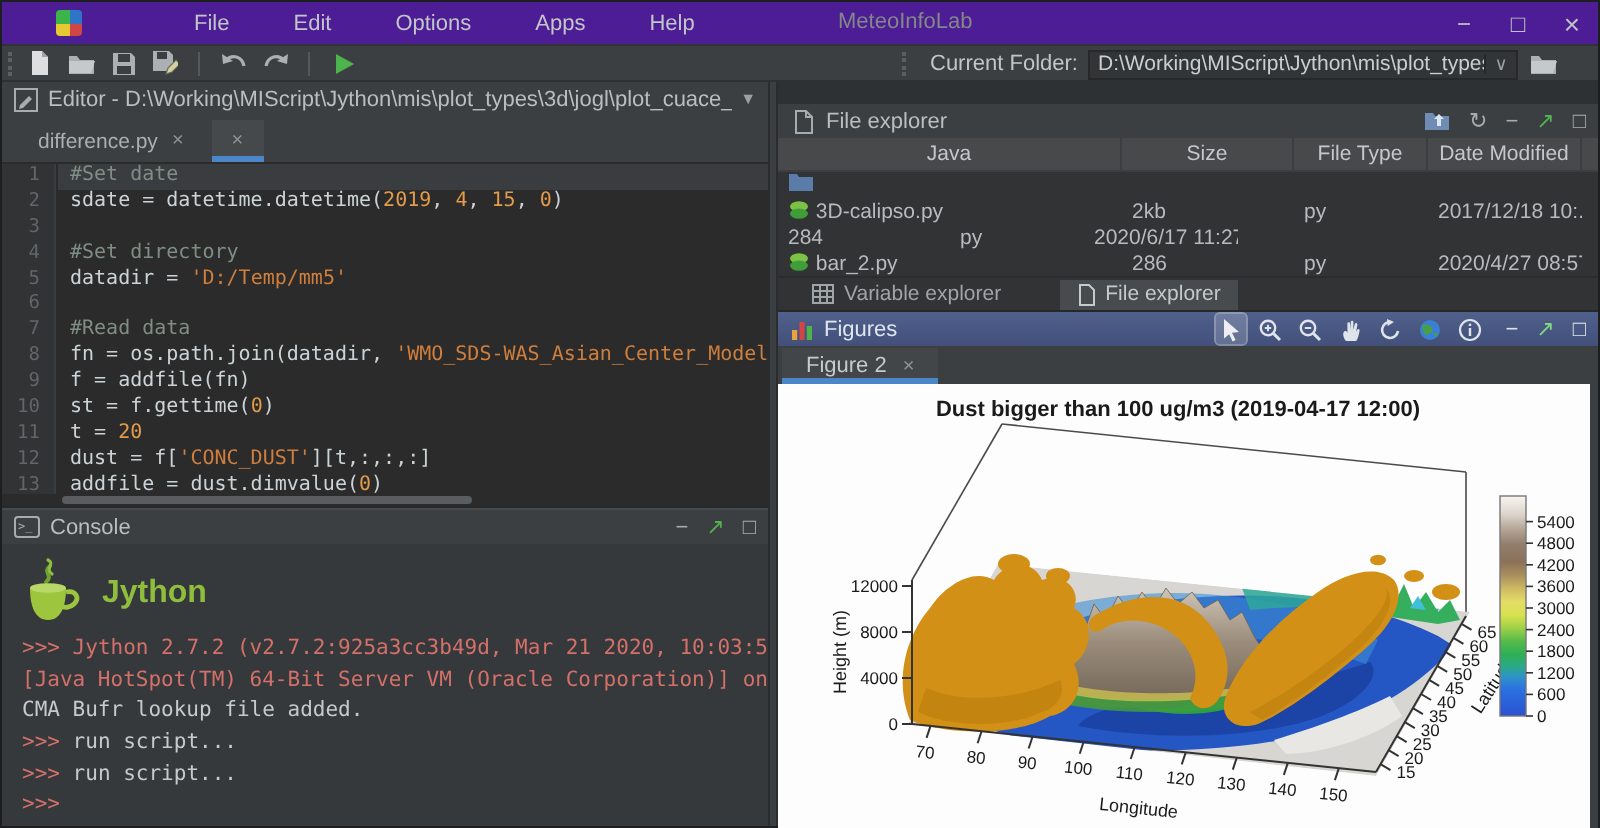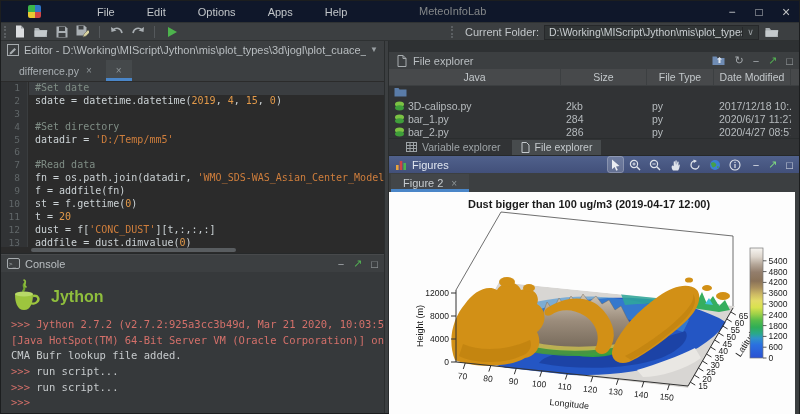--- a/index.html
+++ b/index.html
@@ -1,21 +1,21 @@
 <!DOCTYPE html>
 <html><head>
 <meta charset="utf-8">
 <style>
   * { margin:0; padding:0; box-sizing:border-box; }
   html,body { width:800px; height:414px; overflow:hidden; background:#2b2b2b;
     font-family:"Liberation Sans", sans-serif; font-size:11px; color:#bbbfc2; }
   .window { position:relative; width:800px; height:414px; background:#3c3f41; border:1px solid #1c1e1f; }
 
   
-  .titlebar { position:relative; height:22px; background:#0f172a; border-bottom:1px solid #303334; display:flex; align-items:center; }
+  .titlebar { position:relative; height:22px; background:#4c1d95; border-bottom:1px solid #303334; display:flex; align-items:center; }
   .app-icon { width:13px; height:13px; margin-left:27px; display:grid; grid-template-columns:1fr 1fr; grid-template-rows:1fr 1fr; border-radius:2px; overflow:hidden; }
   .app-icon i { display:block; }
   .menus { display:flex; margin-left:40px; gap:0; }
   .menus span { padding:0 16px; color:#c2c6c9; cursor:default; }
   .win-title { position:absolute; left:418px; top:4px; color:#848789; }
   .win-controls { position:absolute; right:6px; top:0; height:22px; display:flex; align-items:center; gap:13px; color:#c0c3c5; }
   .win-controls span { width:14px; text-align:center; font-size:12px; }
 
   
   .toolbar { position:relative; height:18px; background:#3c3f41; border-bottom:1px solid #2e3132; display:flex; align-items:center; }
@@ -75,21 +75,21 @@
   .term-ic { width:13px; height:11px; border:1px solid #a7acaf; border-radius:2px; font:6px "DejaVu Sans Mono",monospace; color:#a7acaf; display:flex; align-items:center; padding-left:1px; }
 
   
   .fe-panel { height:108px; display:flex; flex-direction:column; background:#3c3f41; border-bottom:1px solid #26292a;margin-top:11px; }
   .fe-table { flex:1; background:#313335; overflow:hidden; }
   .fe-thead { display:flex; height:17px; background:#47494b; border-bottom:1px solid #3c3f41; color:#c3c8cb; }
   .fe-th { display:flex; align-items:center; justify-content:center; border-right:1px solid #3c3f41; font-size:10.5px; }
   .fe-row { display:flex; height:13px; align-items:center; color:#b6bbbe; font-size:10.5px; }
   .fe-cell { padding-left:5px; white-space:nowrap; overflow:hidden; }
   .col-name{ width:172px; } .col-size{ width:86px; } .col-type{ width:67px; } .col-date{ width:77px; }
-  .fe-tabs { height:17px; background:#313335; border-top:1px solid #2a2d2e; display:flex; align-items:center; padding-left:8px; gap:2px; flex:none; }
+  .fe-tabs { height:17px; background:#313335; border-top:1px solid #2a2d2e; display:flex; align-items:center; padding-left:8px; gap:20px; flex:none; }
   .fe-tab { height:15px; display:flex; align-items:center; gap:5px; padding:0 9px; color:#9ea4a7; font-size:10.5px; }
   .fe-tab.active { background:#474b4d; color:#c4c9cc; }
 
   
   .fig-panel { flex:1; display:flex; flex-direction:column; background:#3c3f41; }
   .fig-hdr { height:17px; background:linear-gradient(#50618c,#42507a); display:flex; align-items:center; padding:0 6px; color:#e0e6f0; }
   .fig-hdr .ph-title { margin-left:5px; }
   .fig-tools { margin-left:auto; display:flex; align-items:center; gap:5px; }
   .ft { width:15px; height:15px; display:inline-flex; align-items:center; justify-content:center; border-radius:2px; }
   .ft.sel { background:rgba(255,255,255,.18); outline:1px solid rgba(255,255,255,.35); }
@@ -331,24 +331,20 @@
               <div class="fe-row">
                 <div class="fe-cell col-name"><svg width="11" height="10" viewBox="0 0 11 10" style="vertical-align:-1px">
                     <ellipse cx="5.5" cy="3.2" rx="4.5" ry="2.6" fill="#7cc244"></ellipse>
                     <ellipse cx="5.5" cy="6.8" rx="4.5" ry="2.6" fill="#3f9e3a"></ellipse>
                   </svg> <span>3D-calipso.py</span></div>
                 <div class="fe-cell col-size">2kb</div>
                 <div class="fe-cell col-type">py</div>
                 <div class="fe-cell col-date">2017/12/18 10:...</div>
               </div>
               <div class="fe-row">
-                <div class="fe-cell col-name"><svg width="11" height="10" viewBox="0 0 11 10" style="vertical-align:-1px">
-                    <ellipse cx="5.5" cy="3.2" rx="4.5" ry="2.6" fill="#7cc244"></ellipse>
-                    <ellipse cx="5.5" cy="6.8" rx="4.5" ry="2.6" fill="#3f9e3a"></ellipse>
-                  </svg> <span>bar_1.py</span></div>
                 <div class="fe-cell col-size">284</div>
                 <div class="fe-cell col-type">py</div>
                 <div class="fe-cell col-date">2020/6/17 11:27</div>
               </div>
               <div class="fe-row">
                 <div class="fe-cell col-name"><svg width="11" height="10" viewBox="0 0 11 10" style="vertical-align:-1px">
                     <ellipse cx="5.5" cy="3.2" rx="4.5" ry="2.6" fill="#7cc244"></ellipse>
                     <ellipse cx="5.5" cy="6.8" rx="4.5" ry="2.6" fill="#3f9e3a"></ellipse>
                   </svg> <span>bar_2.py</span></div>
                 <div class="fe-cell col-size">286</div>

